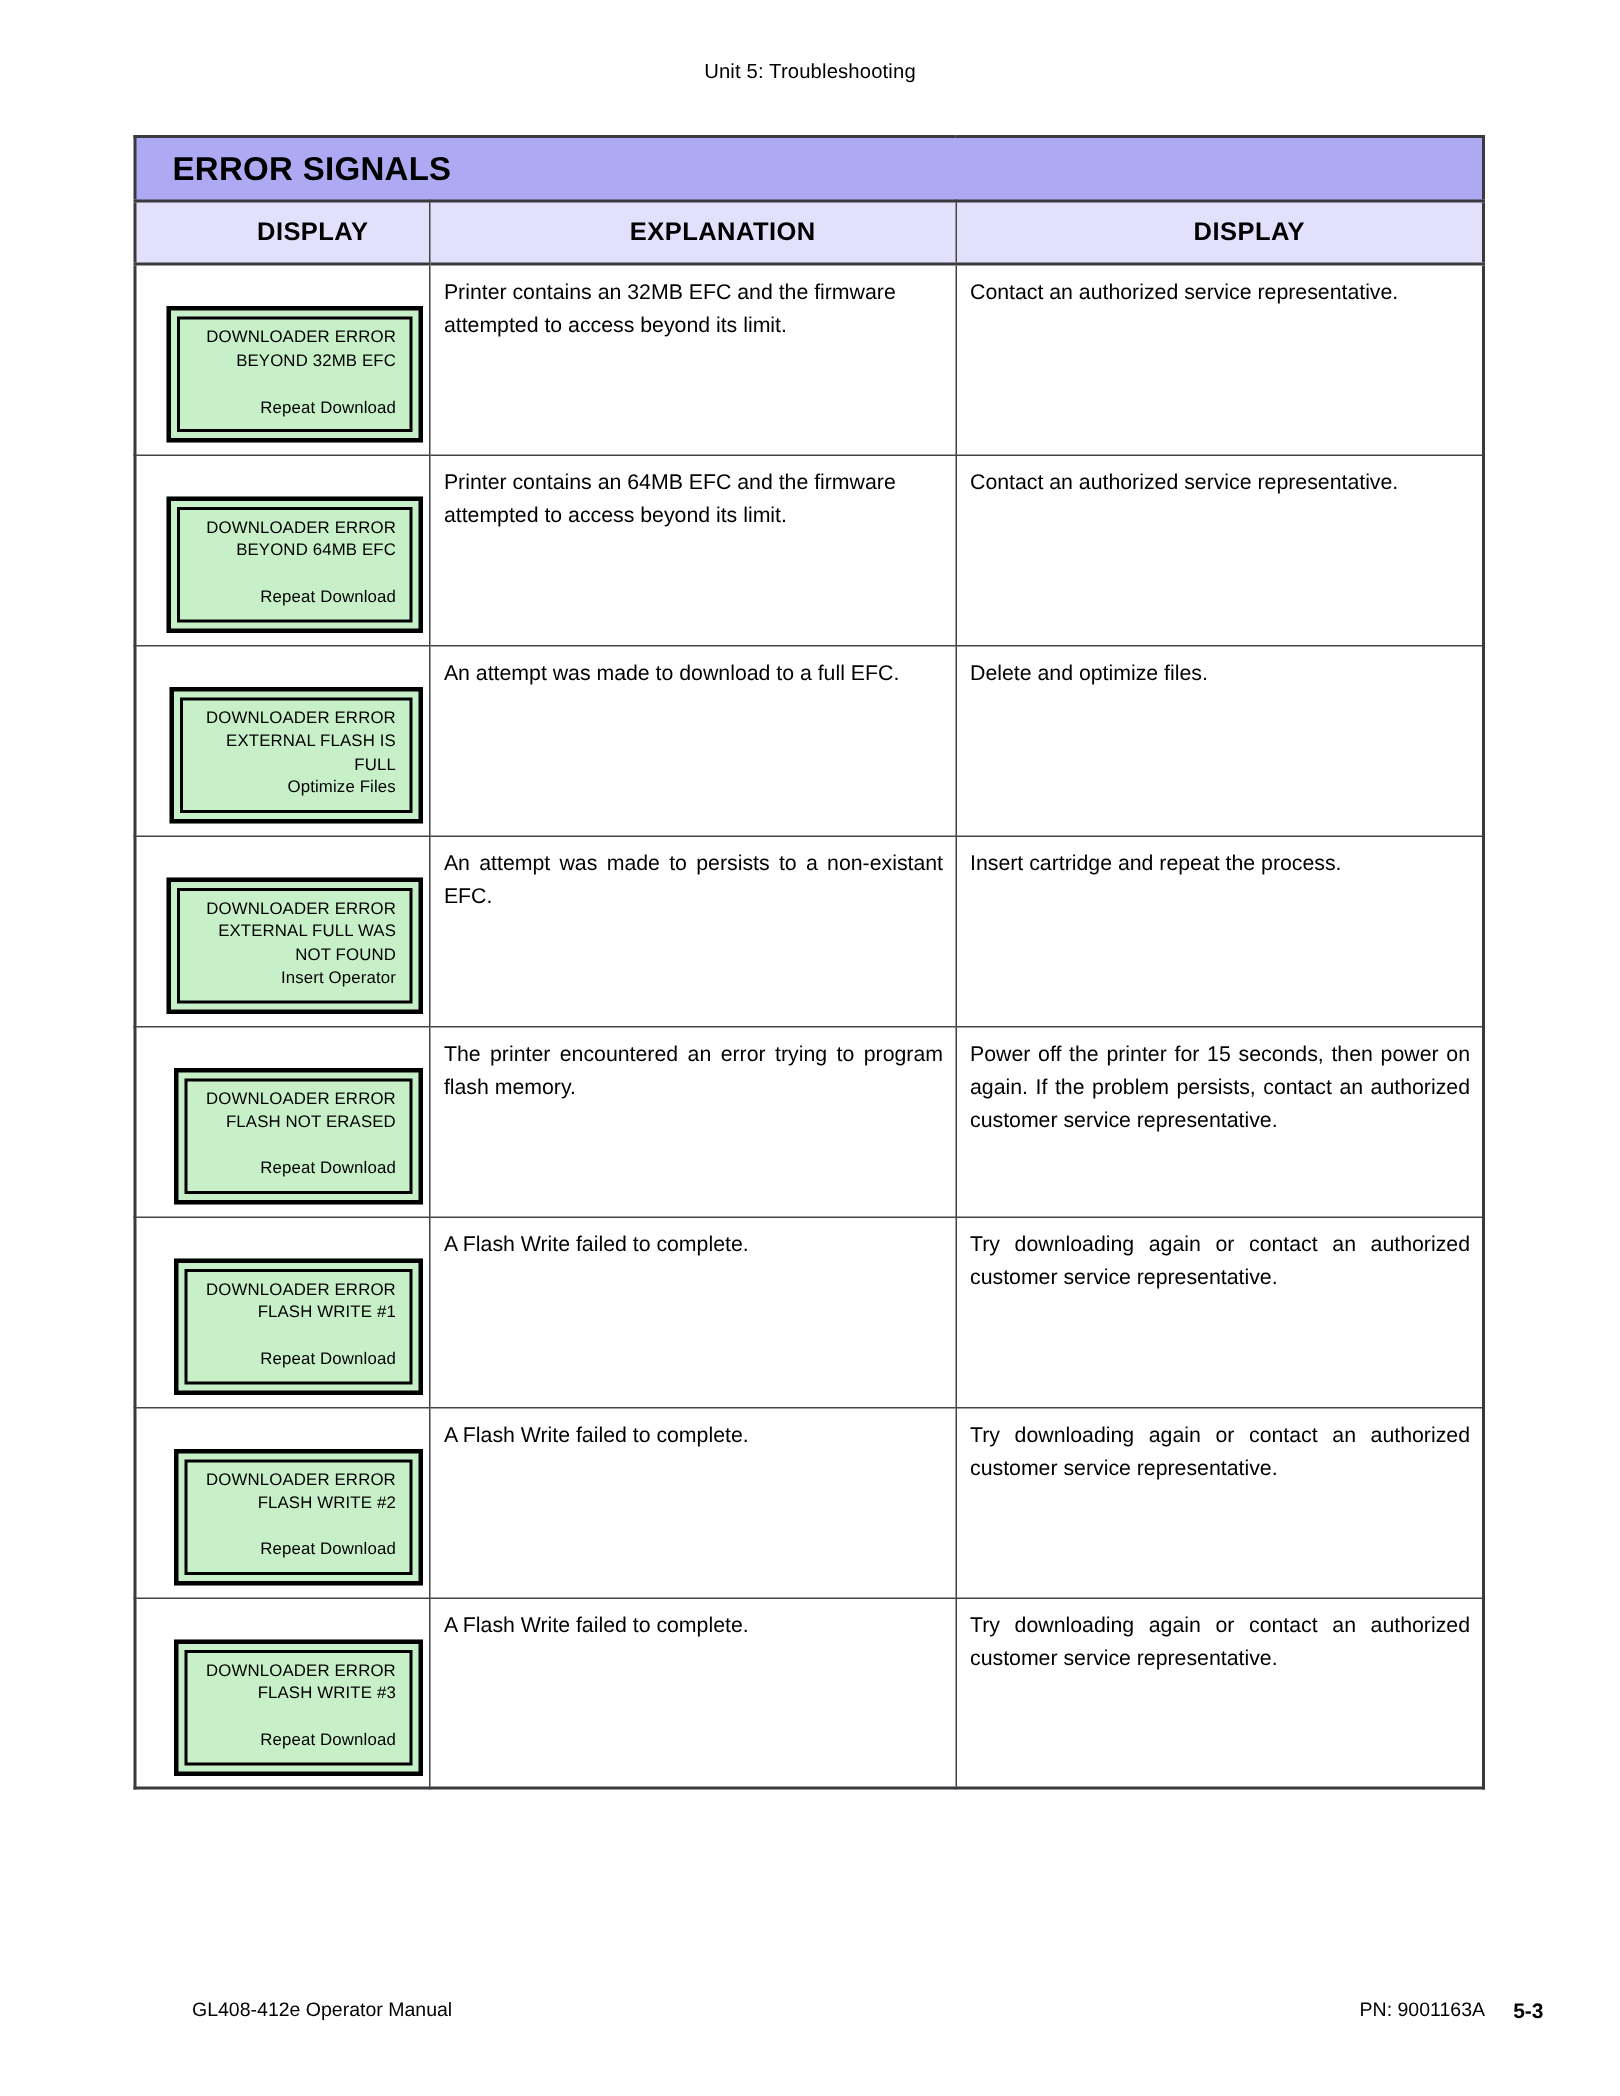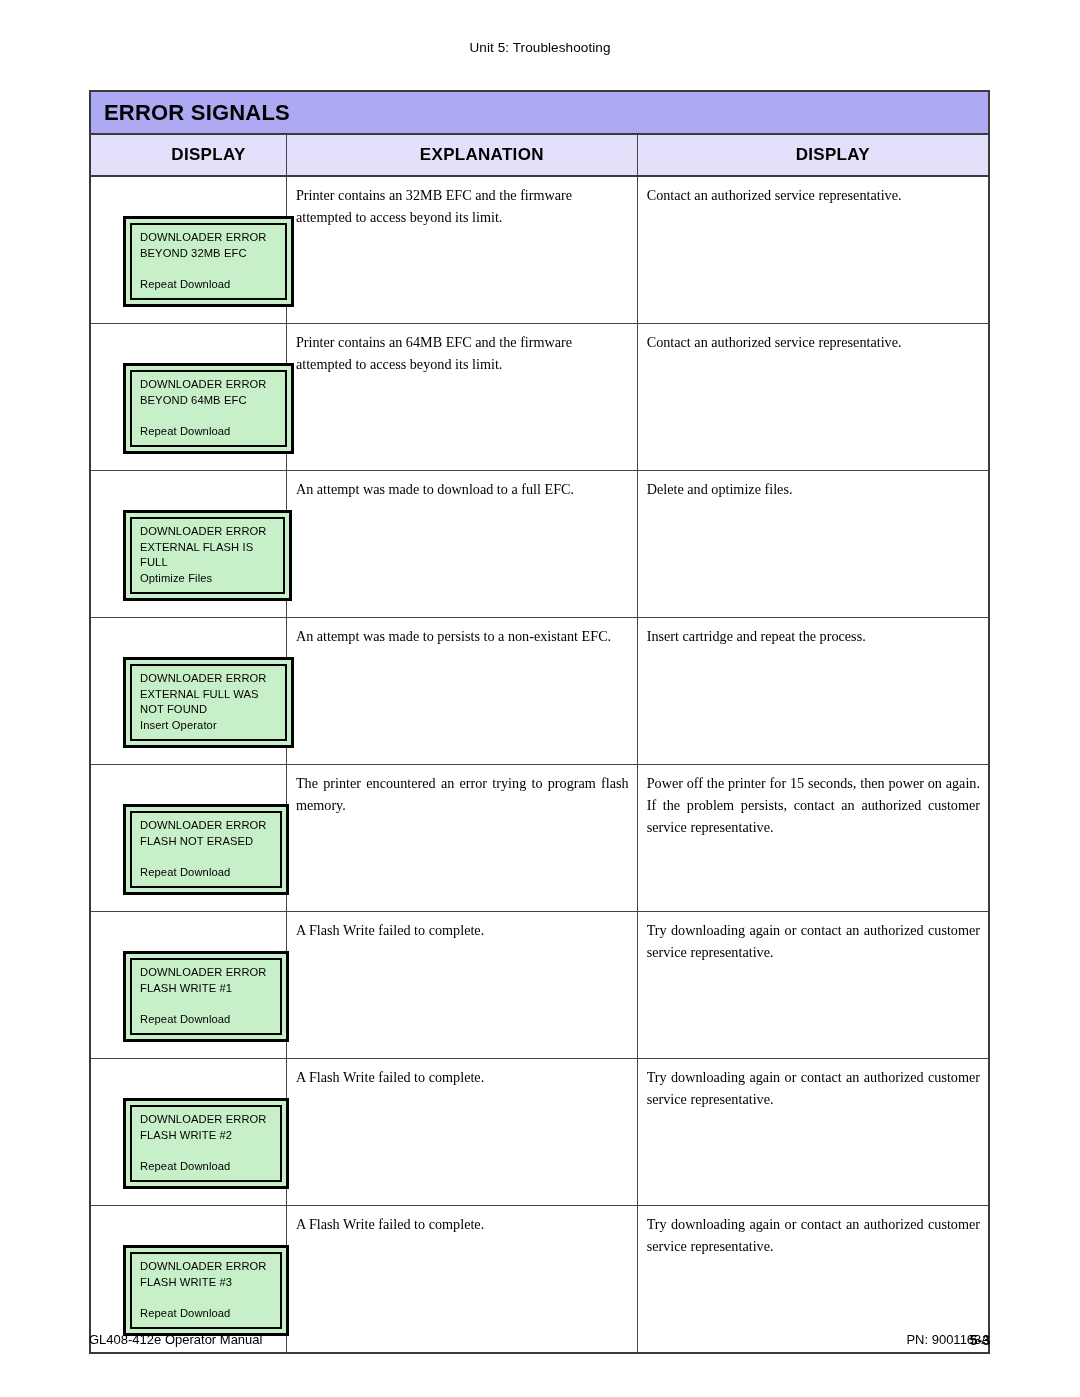--- a/index.html
+++ b/index.html
@@ -54,21 +54,21 @@
 
   
   .title-row td {
     background: #ADA9F2;
     height: 41px;
     border-bottom: 2px solid #3a3a3e;
   }
   .title-text {
     font-size: 22px;
     font-weight: bold;
-    padding-left: 13px;
+    padding-left: 24px;
     line-height: 41px;
     letter-spacing: 0.2px;
   }
 
   
   .colhead-row td {
     background: #E2E0FA;
     height: 40px;
     text-align: center;
     border-bottom: 2px solid #3a3a3e;
@@ -81,27 +81,26 @@
     padding-left: 40px;
   }
 
   
   .col-display    { width: 196px; }
   .col-explanation{ width: 350px; }
   .col-solution   { width: 351px; }
 
   
   .data-row td { height: 127px; }
-  .data-row td.cell-display { padding: 16px; }
+  .data-row td.cell-display { padding: 4px; text-align: right; }
   .cell-text {
     font-size: 14.2px;
     line-height: 22px;
     padding: 7px 8px 6px 9px;
     text-align: left;
-    font-family: Liberation Serif, serif;
   }
   .cell-text.justify { text-align: justify; }
 
   
   .lcd-wrap {
     padding: 23px 0 0 16px;
   }
   .lcd-outer {
     display: inline-block;
     background: #C8F0C8;
@@ -133,20 +132,21 @@
     position: absolute;
     left: 89px;
     top: 1332px;
     width: 901px;
     height: 20px;
   }
   .footer-left, .footer-center, .footer-right {
     position: absolute;
     top: 0;
     font-size: 13px;
+    margin-left: 39px;
   }
   .footer-left  { left: 0; }
   .footer-center{
     left: 0; width: 901px;
     text-align: right;
     font-weight: bold;
     font-size: 14px;
   }
   .footer-right { right: 0; }
 </style>

